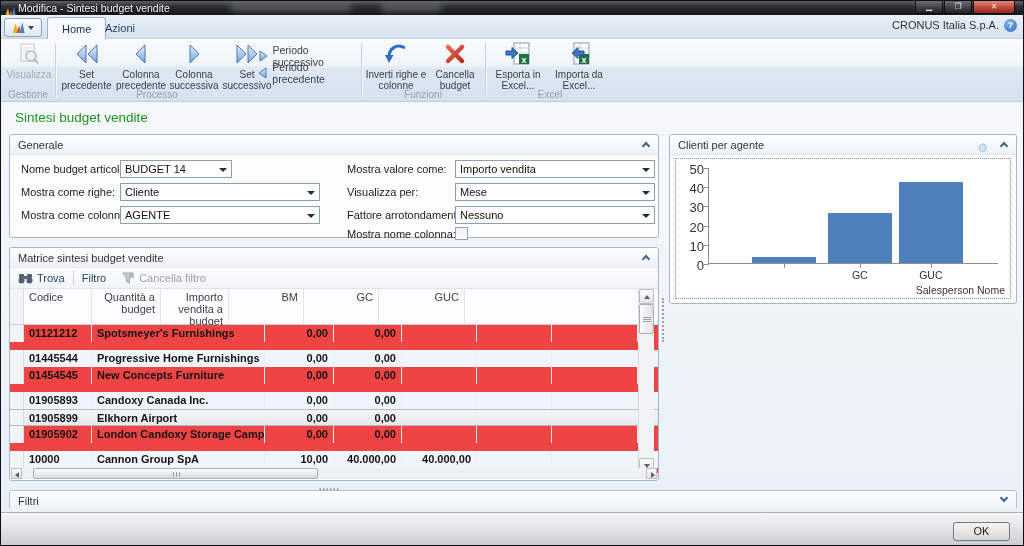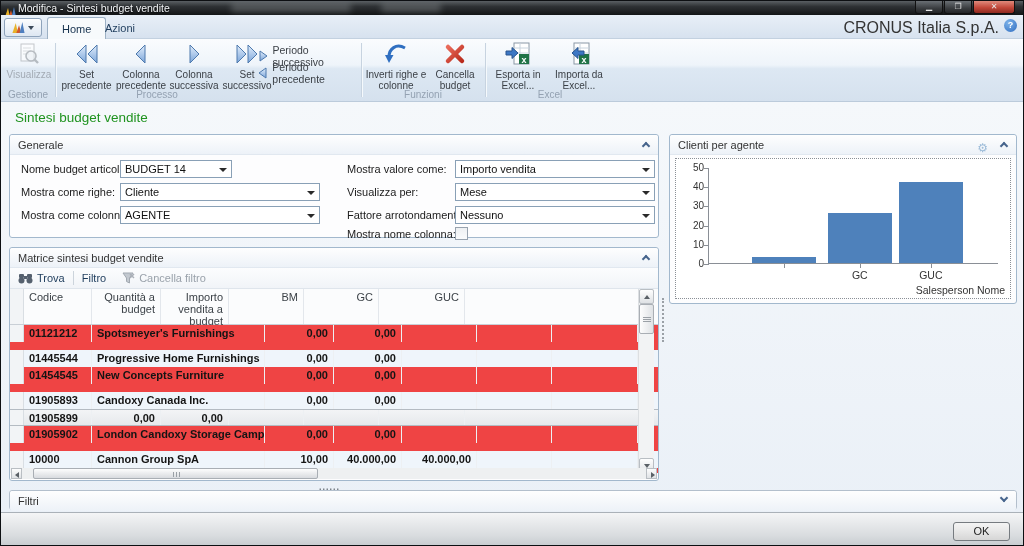--- a/index.html
+++ b/index.html
@@ -18,21 +18,21 @@
   .wbtn.close { width:42px; background:linear-gradient(180deg,#e08a7c,#c2473a 55%,#8f2a20); }
 
   
   .tabrow { position:absolute; left:0; top:14px; width:100%; height:24px;
     background:linear-gradient(180deg,#e8eff7,#d7e2ef); border-bottom:1px solid #c3d1e0; }
   .appbtn { position:absolute; left:3px; top:3px; width:38px; height:19px; border:1px solid #8ea3bb; border-radius:3px;
     background:linear-gradient(180deg,#fcfdfe,#dde7f2); display:flex; align-items:center; justify-content:center; gap:3px; cursor:default; }
   .appbtn .dd { width:0; height:0; border-left:3px solid transparent; border-right:3px solid transparent; border-top:4px solid #3c4a5a; }
   .tab { position:absolute; top:2px; height:22px; padding:0 14px; font-size:11px; color:#1e3c5c; line-height:22px; cursor:default; }
   .tab.active { background:#f7fafc; border:1px solid #9cb0c4; border-bottom:none; border-radius:3px 3px 0 0; color:#15314e; }
-  .company { position:absolute; right:24px; top:4px; font-size:16px; color:#333; }
+  .company { position:absolute; right:24px; top:4px; font-size:11px; color:#333; }
   .help-ic { position:absolute; right:6px; top:4px; width:13px; height:13px; border-radius:50%;
     background:radial-gradient(circle at 35% 30%,#7db3ea,#2e6cc0); color:#fff; font-size:9px; font-weight:bold; text-align:center; line-height:13px; cursor:default;}
 
   
   .ribbon { position:absolute; left:0; top:38px; width:100%; height:63px;
     background:linear-gradient(180deg,#fafcfe 0%,#eef4fa 42%,#dde8f3 48%,#d5e1ee 100%); border-bottom:1px solid #bccbdb; }
   .rgroup { position:absolute; top:0; height:62px; }
   .rgroup .glabel { position:absolute; bottom:1px; width:100%; text-align:center; font-size:10px; color:#94a2b2; }
   .gsep { position:absolute; top:4px; height:54px; width:1px; background:#c7d3e0; box-shadow:1px 0 0 #f5f9fc; }
   .bigbtn { position:absolute; top:2px; display:flex; flex-direction:column; align-items:center; text-align:center; cursor:default; }
@@ -55,21 +55,21 @@
   
   .flabel { position:absolute; font-size:11px; color:#1c1c1c; white-space:nowrap; }
   .combo { position:absolute; height:18px; border:1px solid #89a0b6; background:#fff; font-size:11px; color:#111;
     line-height:16px; padding:0 16px 0 4px; cursor:default; }
   .combo .ca { position:absolute; right:4px; top:7px; width:0; height:0; border-left:4px solid transparent; border-right:4px solid transparent; border-top:4px solid #2a2a2a; }
   .checkbox { position:absolute; width:13px; height:13px; border:1px solid #98a3af; background:linear-gradient(180deg,#eef0f2,#fafbfc); cursor:default; }
 
   
   .chart-body { position:absolute; left:5px; top:23px; right:5px; bottom:4px; border:1px dotted #8a8f96; background:#fff; }
   .chart-plot { position:absolute; left:32px; top:9px; right:12px; bottom:34px; border-left:1px solid #8a8f96; border-bottom:1px solid #8a8f96; }
-  .ytick-label { position:absolute; left:-30px; width:25px; text-align:right; font-size:10px; color:#333; }
+  .ytick-label { position:absolute; left:-30px; width:25px; text-align:right; font-size:13px; color:#333; }
   .ytick-mark { position:absolute; left:-5px; width:5px; height:1px; background:#8a8f96; }
   .xtick-mark { position:absolute; bottom:-5px; width:1px; height:5px; background:#8a8f96; }
   .bar { position:absolute; bottom:0; }
   .xcat { position:absolute; bottom:-18px; transform:translateX(-50%); font-size:10.5px; color:#333; }
   .axis-title { position:absolute; right:5px; bottom:2px; font-size:10.5px; color:#333; }
   .gear { position:absolute; right:28px; top:3px; font-size:12px; color:#9dbcd9; cursor:default; }
 
   
   .mtoolbar { position:relative; height:21px; background:linear-gradient(180deg,#fcfdfe,#f1f4f8); border-bottom:1px solid #dfe5ec;
     display:flex; align-items:center; font-size:11px; color:#1e3c5c; }
@@ -418,20 +418,21 @@
             <div class="mc c-nome">Candoxy Canada Inc.</div>
             <div class="mc c-qta num">0,00</div>
             <div class="mc c-imp num">0,00</div>
             <div class="mc c-bm num"></div>
             <div class="mc c-gc num"></div>
             <div class="mc c-guc num"></div>
           </div>
           <div class="mrow sel">
             <div class="mc c-sel"></div>
             <div class="mc c-cod">01905899</div>
+            <div class="mc c-nome">Elkhorn Airport</div>
             <div class="mc c-qta num">0,00</div>
             <div class="mc c-imp num">0,00</div>
             <div class="mc c-bm num"></div>
             <div class="mc c-gc num"></div>
             <div class="mc c-guc num"></div>
           </div>
           <div class="mrow">
             <div class="mc c-sel"></div>
             <div class="mc c-cod">01905902</div>
             <div class="mc c-nome">London Candoxy Storage Campus</div>

